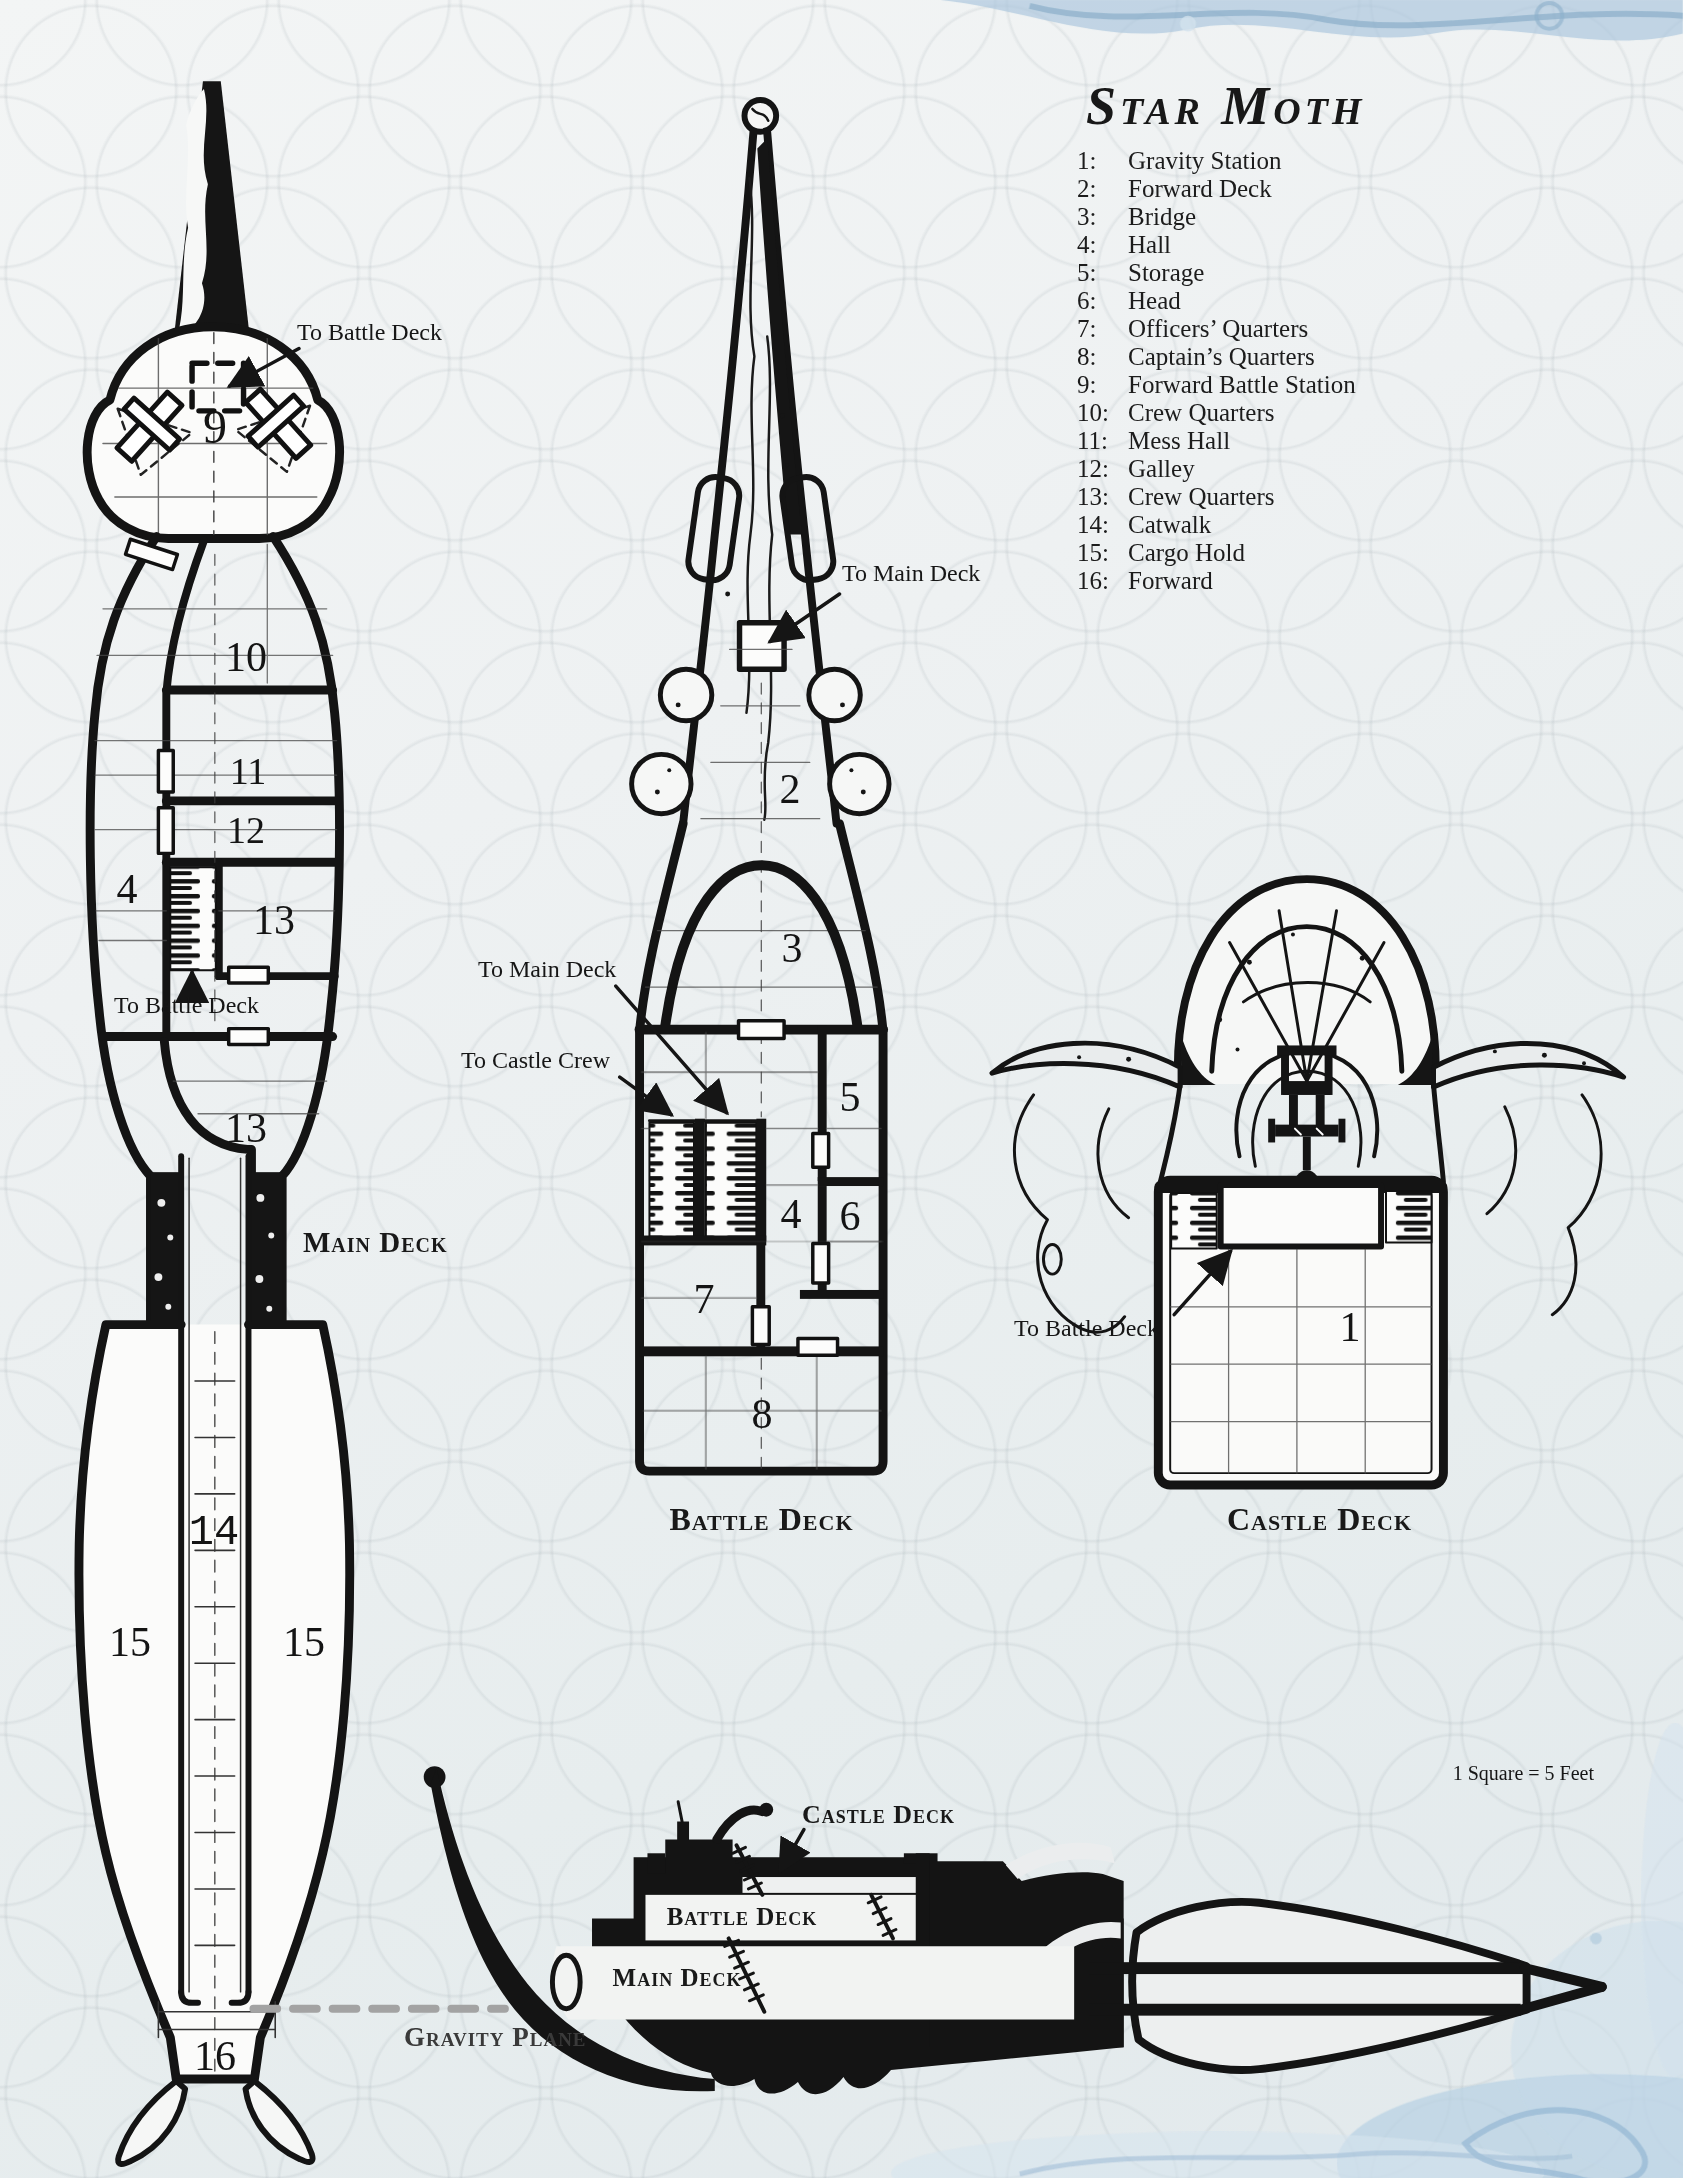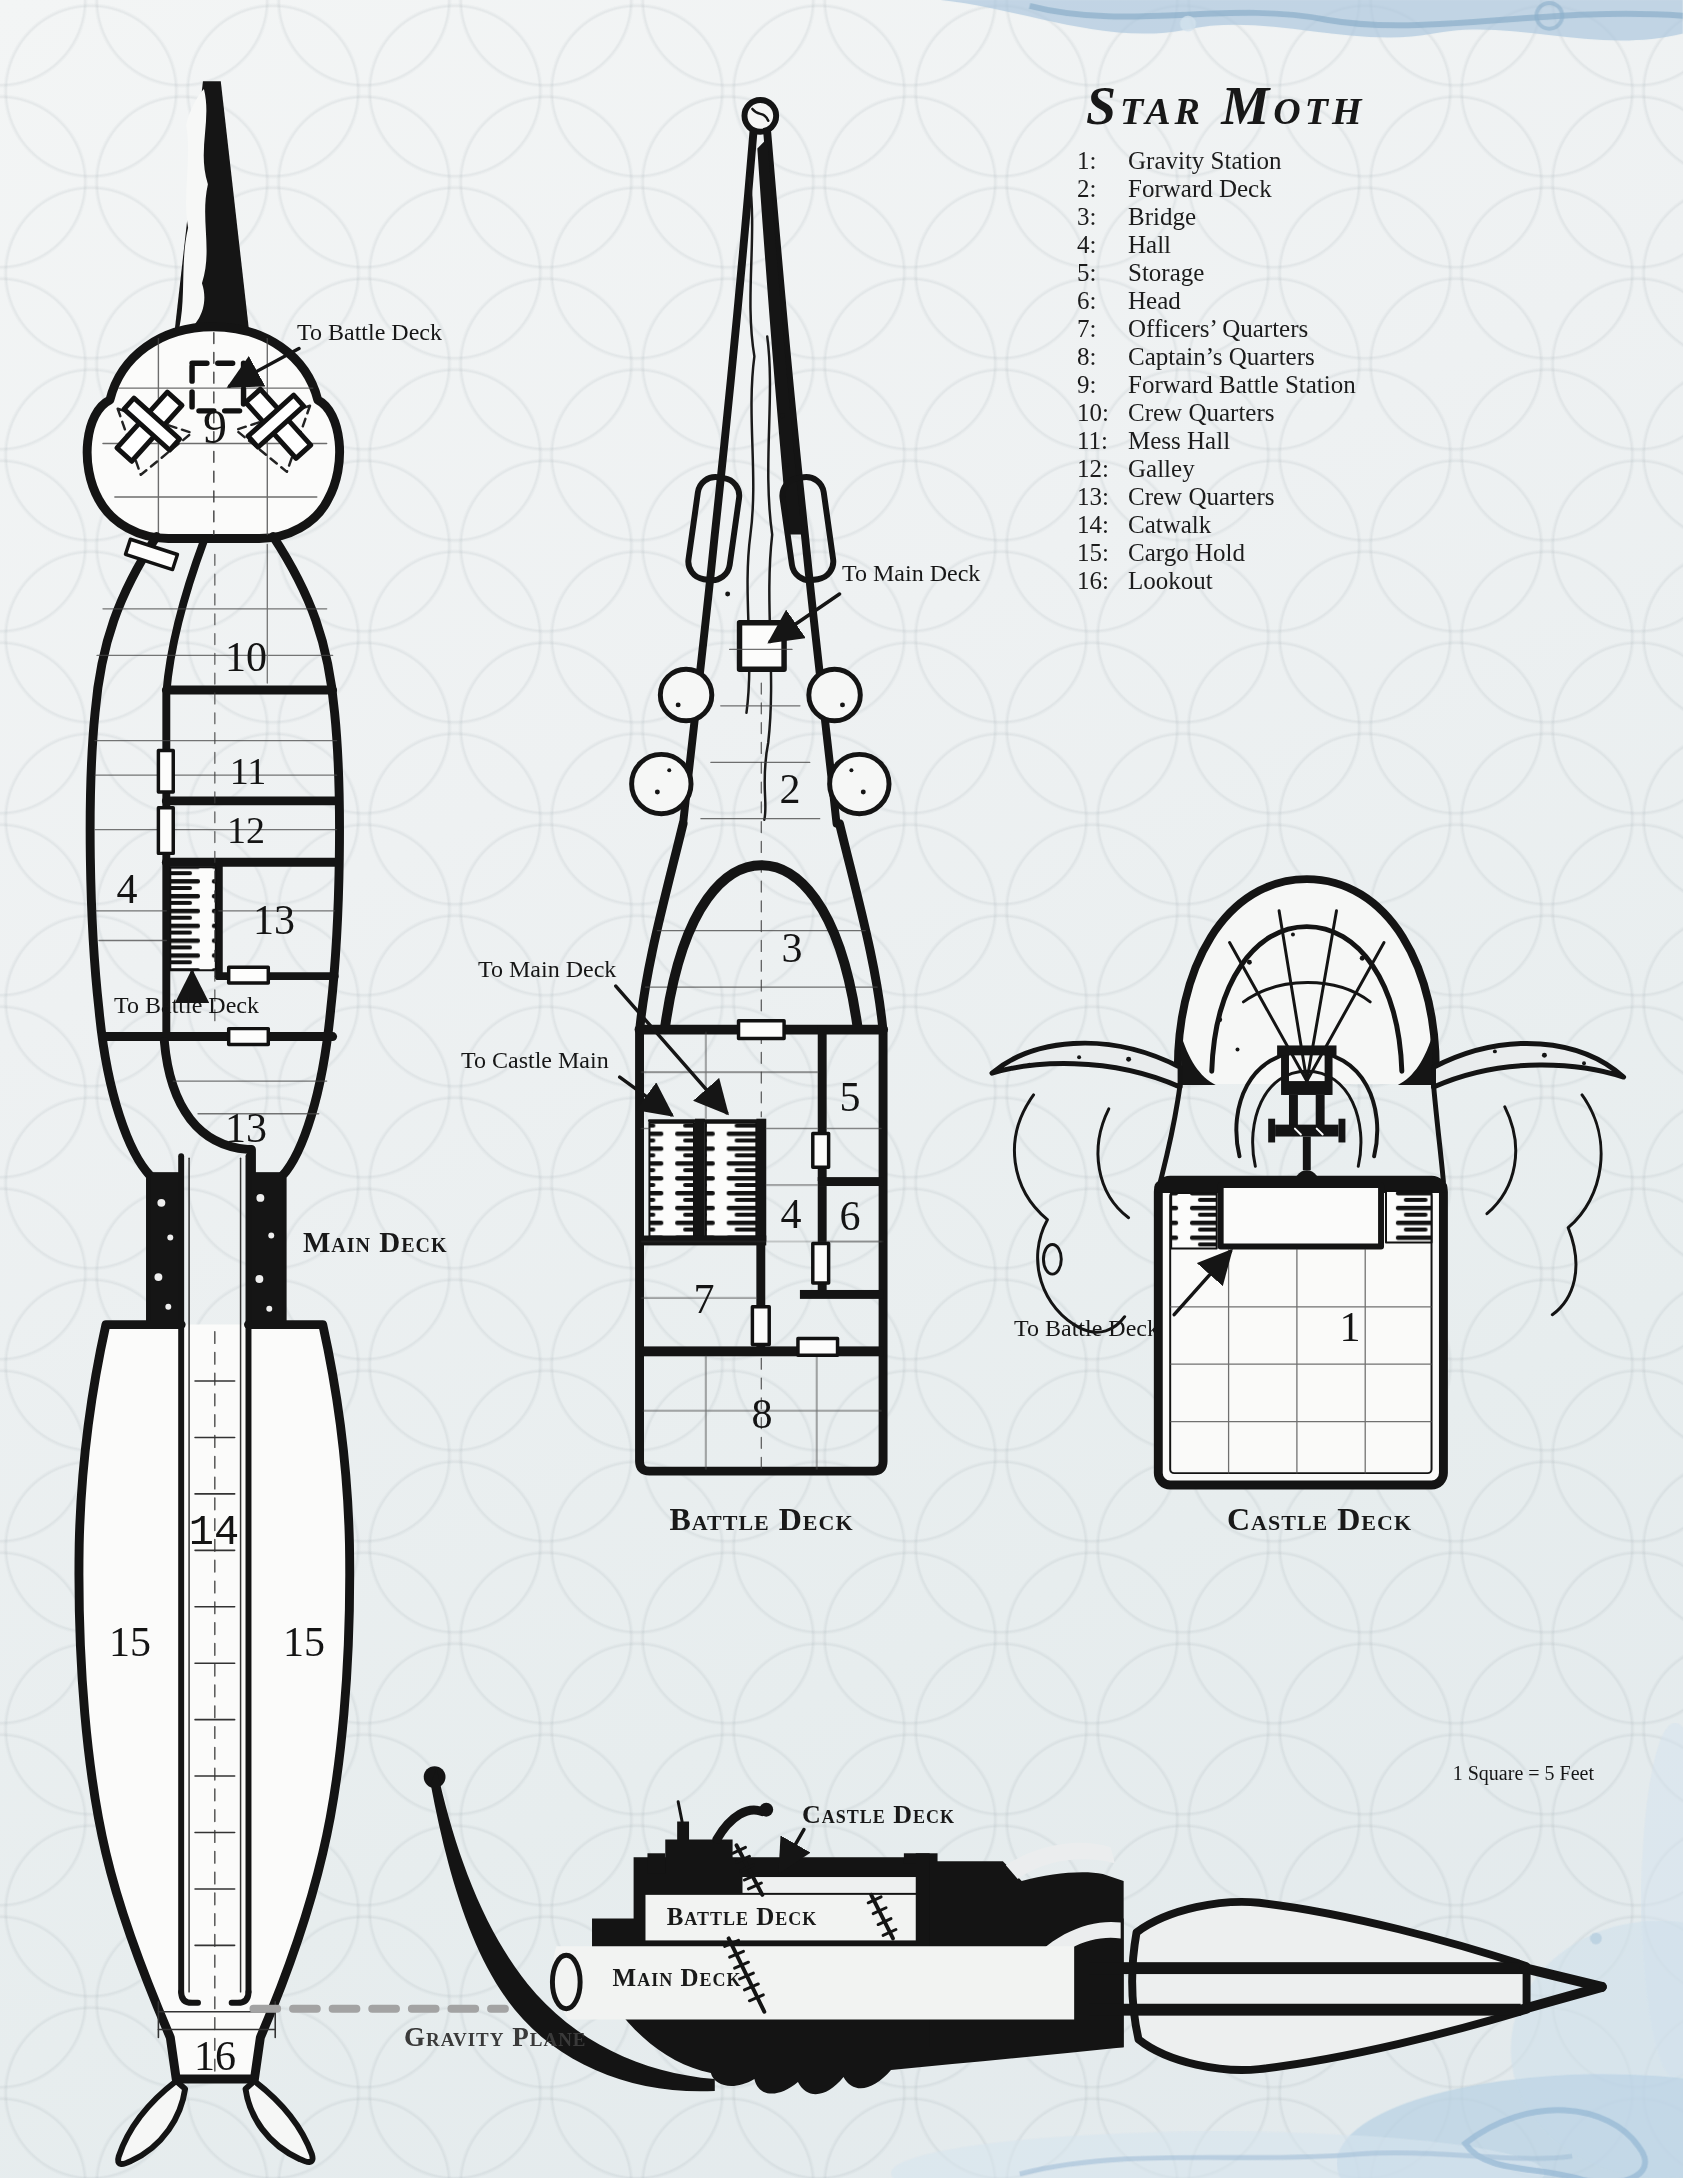--- a/index.html
+++ b/index.html
@@ -476,42 +476,42 @@
   <div class="legend-row">
       <span class="legend-num">14:</span>
       <span>Catwalk</span>
     </div>
   <div class="legend-row">
       <span class="legend-num">15:</span>
       <span>Cargo Hold</span>
     </div>
   <div class="legend-row">
       <span class="legend-num">16:</span>
-      <span>Lookout</span>
+      <span>Forward</span>
     </div>
 </div>
 
 <div class="abs hand" style="left:297px;top:319px;">To Battle Deck</div>
 <div class="abs hand" style="left:114px;top:992px;">To Battle Deck</div>
 <div class="abs num" style="left:215px;top:426px;font-size:48px;">9</div>
 <div class="abs num" style="left:246px;top:657px;">10</div>
 <div class="abs num" style="left:248px;top:771px;font-size:38px;">11</div>
 <div class="abs num" style="left:246px;top:830px;font-size:38px;">12</div>
 <div class="abs num" style="left:127px;top:889px;">4</div>
 <div class="abs num" style="left:274px;top:920px;">13</div>
 <div class="abs num" style="left:246px;top:1128px;">13</div>
 <div class="abs num" style="left:214px;top:1533px;font-family:Liberation Mono, monospace;">14</div>
 <div class="abs num" style="left:130px;top:1642px;">15</div>
 <div class="abs num" style="left:304px;top:1642px;">15</div>
 <div class="abs num" style="left:215px;top:2056px;">16</div>
 <div class="abs cap" style="left:303px;top:1226px;font-size:29px;">Main Deck</div>
 
 <div class="abs hand" style="left:842px;top:560px;">To Main Deck</div>
 <div class="abs hand" style="left:478px;top:956px;">To Main Deck</div>
-<div class="abs hand" style="left:461px;top:1047px;">To Castle Main</div>
+<div class="abs hand" style="left:461px;top:1047px;">To Castle Crew</div>
 <div class="abs num" style="left:790px;top:789px;">2</div>
 <div class="abs num" style="left:792px;top:948px;">3</div>
 <div class="abs num" style="left:850px;top:1097px;">5</div>
 <div class="abs num" style="left:791px;top:1214px;">4</div>
 <div class="abs num" style="left:850px;top:1216px;">6</div>
 <div class="abs num" style="left:704px;top:1299px;">7</div>
 <div class="abs num" style="left:762px;top:1414px;">8</div>
 <div class="abs cap cap-c" style="left:613px;top:1501px;width:297px;font-size:32px;">Battle Deck</div>
 
 <div class="abs hand" style="left:1014px;top:1315px;">To Battle Deck</div>

